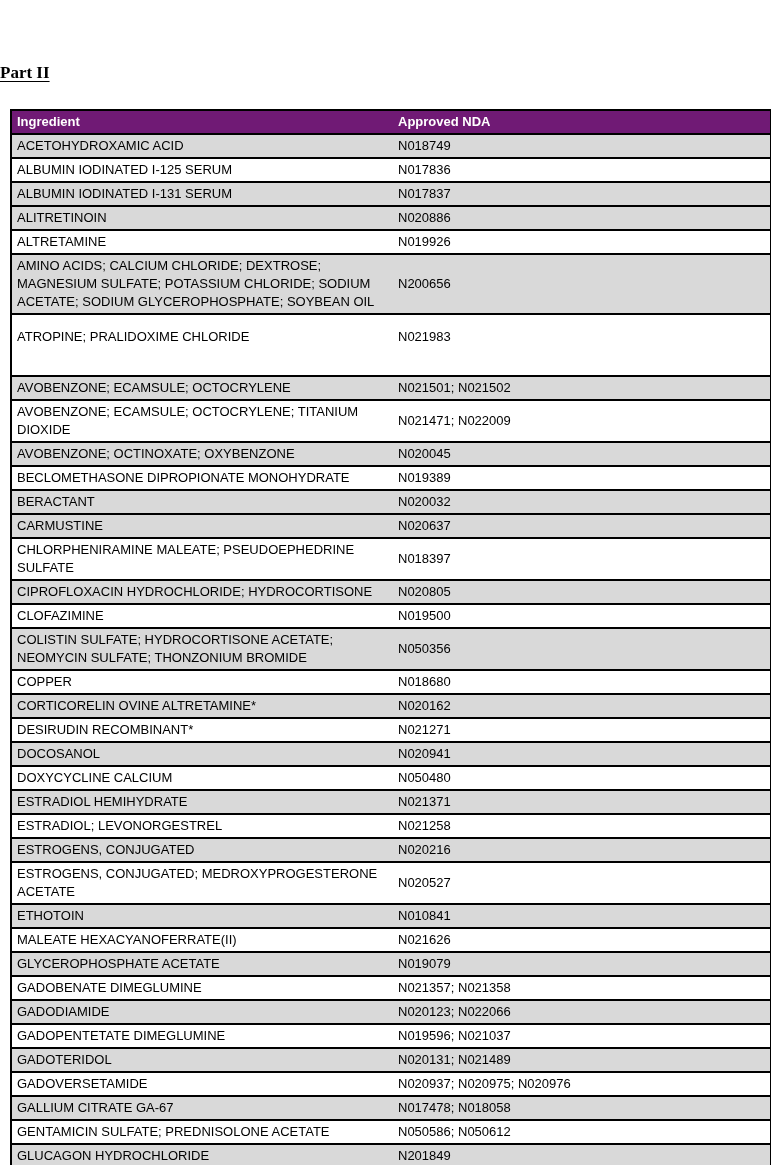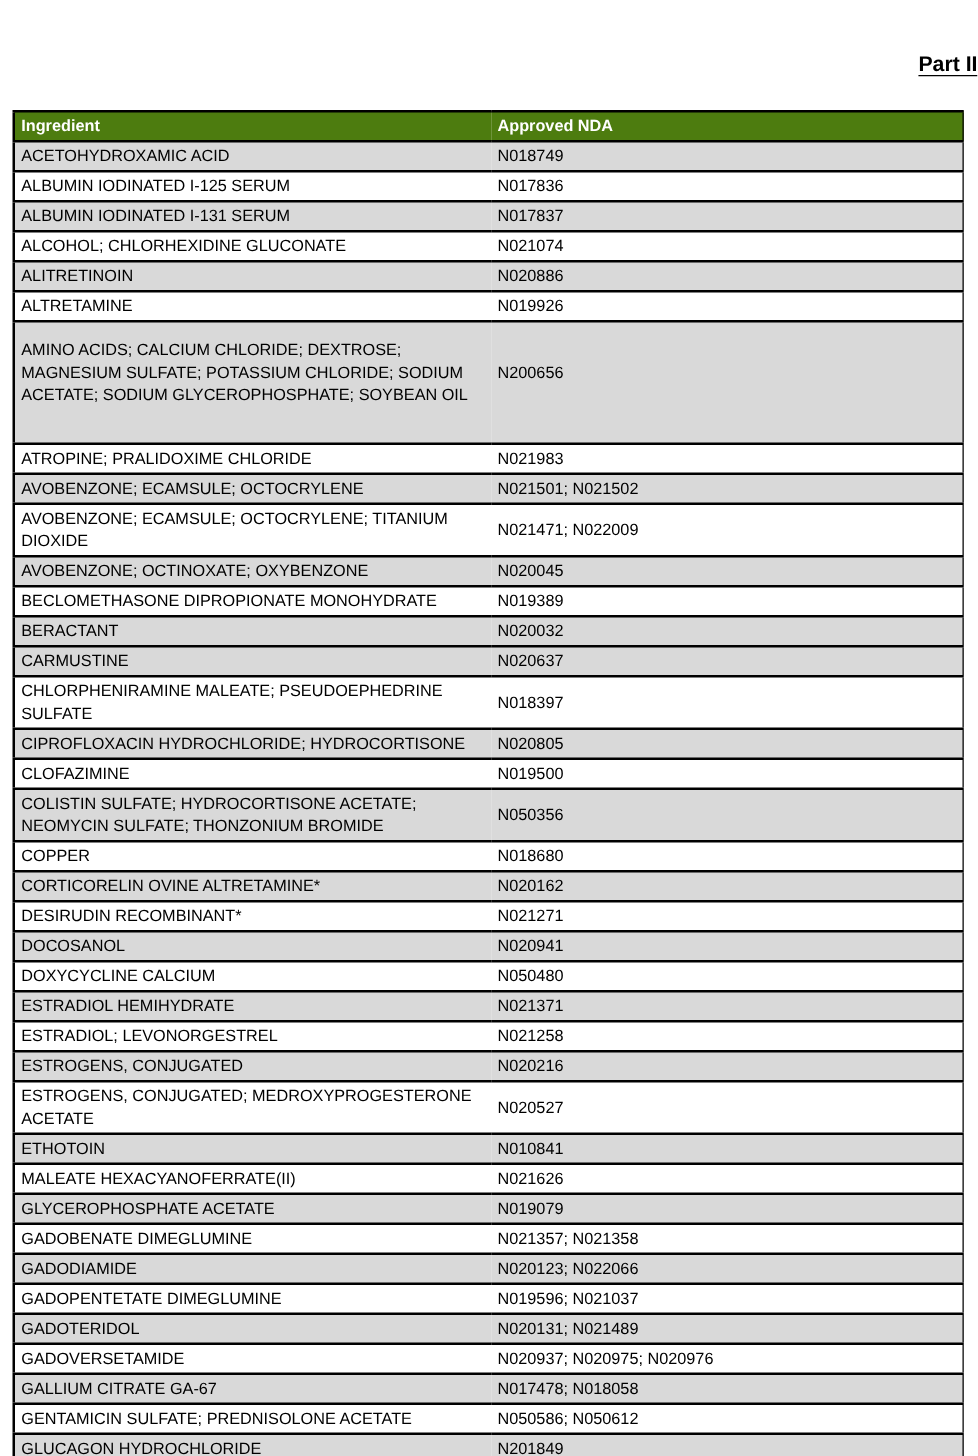--- a/index.html
+++ b/index.html
@@ -9,23 +9,24 @@
     font-family: "Liberation Sans", "DejaVu Sans", sans-serif;
     color: #000000;
   }
   body {
     width: 782px;
     height: 1165px;
     position: relative;
     overflow: hidden;
   }
   .doc-title {
-    text-align: right;
-    padding-top: 42px;
+    text-align: left;
+    padding-top: 63px;
     height: 23px;
+    font-family: Liberation Serif, serif;
   }
   .doc-title span {
     font-size: 17px;
     font-weight: bold;
     text-decoration: underline;
     text-underline-offset: 3px;
   }
   table.nda-table {
     border-collapse: collapse;
     table-layout: fixed;
@@ -40,21 +41,21 @@
   table.nda-table th, table.nda-table td {
     border-top: 2px solid #000;
     padding: 2px 6px 2px 5px;
     font-size: 13px;
     line-height: 18px;
     vertical-align: middle;
     text-align: left;
     word-wrap: break-word;
   }
   table.nda-table thead th {
-    background: #4d7c0f;
+    background: #701a75;
     color: #ffffff;
     font-weight: bold;
     height: 18px;
   }
   tbody tr { background: #ffffff; margin-left: 28px; }
   tbody tr.alt { background: #d9d9d9; }
   
   tbody tr:nth-child(7) td { padding-top: 13px; padding-bottom: 29px; }
 </style>
 </head>
@@ -81,24 +82,20 @@
         <td>N018749</td>
       </tr>
       <tr>
         <td>ALBUMIN IODINATED I-125 SERUM</td>
         <td>N017836</td>
       </tr>
       <tr class="alt">
         <td>ALBUMIN IODINATED I-131 SERUM</td>
         <td>N017837</td>
       </tr>
-      <tr>
-        <td>ALCOHOL; CHLORHEXIDINE GLUCONATE</td>
-        <td>N021074</td>
-      </tr>
       <tr class="alt">
         <td>ALITRETINOIN</td>
         <td>N020886</td>
       </tr>
       <tr>
         <td>ALTRETAMINE</td>
         <td>N019926</td>
       </tr>
       <tr class="alt">
         <td>AMINO ACIDS; CALCIUM CHLORIDE; DEXTROSE; MAGNESIUM SULFATE; POTASSIUM CHLORIDE; SODIUM ACETATE; SODIUM GLYCEROPHOSPHATE; SOYBEAN OIL</td>

